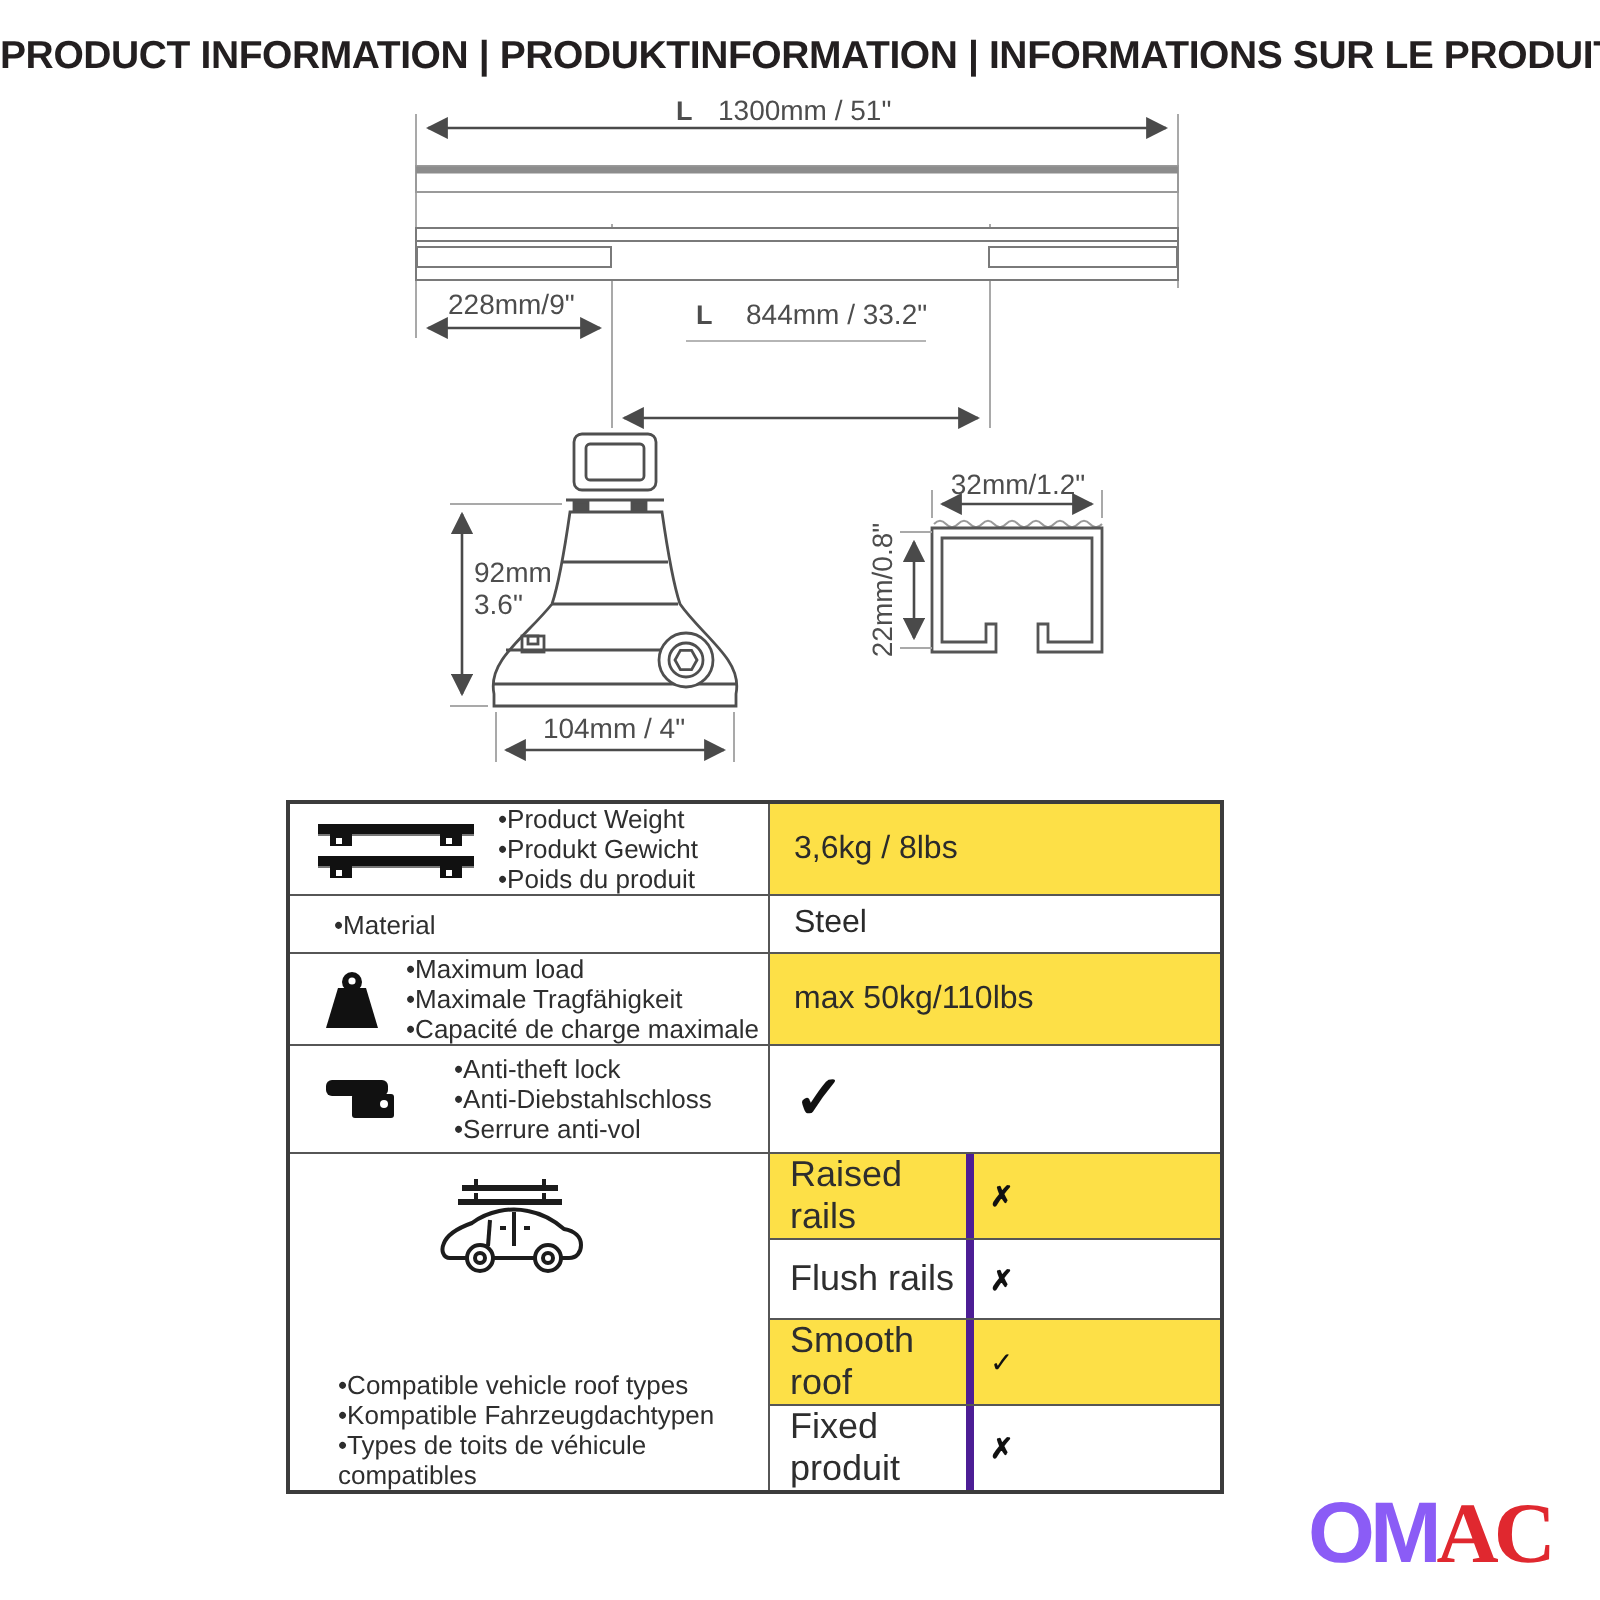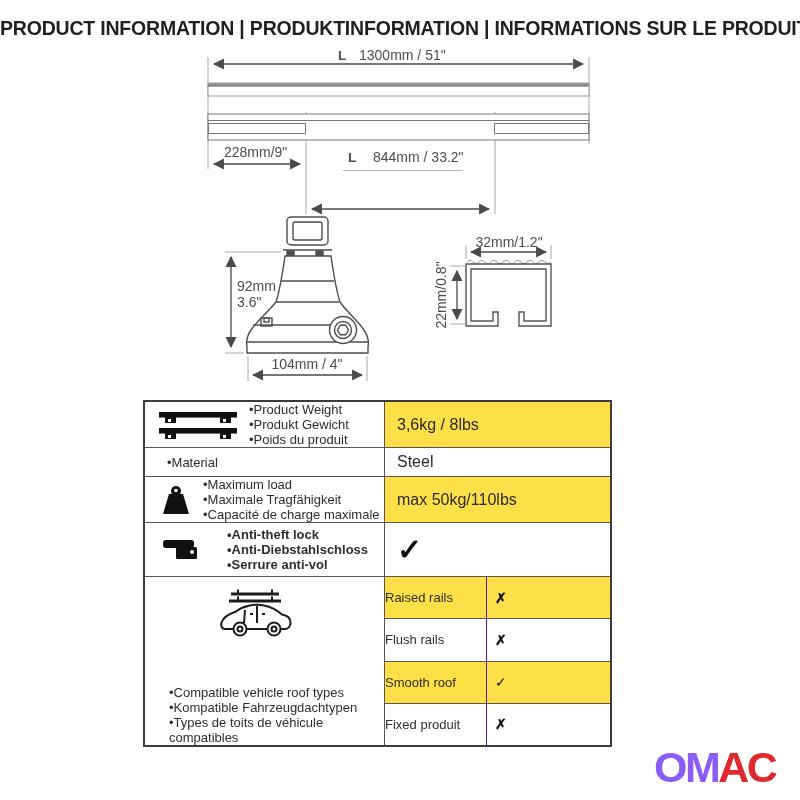--- a/index.html
+++ b/index.html
@@ -15,28 +15,28 @@
   .lcell{width:240px;border-right:1px solid #565656;box-sizing:border-box;display:flex;align-items:center;background:#fff;}
   .vcell{flex:1;display:flex;align-items:center;padding-left:12px;font-size:16px;color:#2b2b2b;}
   .gray{background:#fde047;}
   .lbl{white-space:pre-line;line-height:15px;}
   .r1{height:50px;} .r2{height:35px;} .r3{height:48px;} .r4{height:64px;} .r5{flex:1;}
   .r5 .lcell{flex-direction:column;align-items:flex-start;justify-content:center;gap:36px;}
   .bigcheck{font-size:30px;font-weight:bold;color:#111;line-height:30px;}
   .subtable{flex:1;display:flex;flex-direction:column;}
   .subrow{display:flex;flex:1;border-bottom:1px solid #565656;box-sizing:border-box;align-items:stretch;}
   .subrow:last-child{border-bottom:none;}
-  .subname{width:102px;border-right:1px solid #4c1d95;box-sizing:border-box;display:flex;align-items:center;font-size:13px;}
+  .subname{width:102px;border-right:4px solid #4c1d95;box-sizing:border-box;display:flex;align-items:center;padding-left:10px;font-size:18px;}
   .submark{flex:1;display:flex;align-items:center;padding-left:8px;font-size:14px;font-weight:bold;color:#111;}
   .barsicon{width:78px;height:30px;position:relative;margin-left:14px;flex:none;}
   .barsicon .b{position:absolute;left:0;width:78px;height:5px;background:#111;border-bottom:1.5px solid #777;}
   .barsicon .f{position:absolute;width:11px;height:6px;background:#111;}
   .barsicon .f:after{content:"";position:absolute;left:3px;top:2px;width:3px;height:3px;background:#fff;}
   .logo{position:absolute;left:654px;top:746px;font-size:43px;font-weight:bold;letter-spacing:-2.5px;line-height:43px;}
-  .logo .bk{color:#8b5cf6;} .logo .rd{color:#e0282f;}
+  .logo .bk{color:#8b5cf6;} .logo .rd{color:#e0282f;font-family:Liberation Serif, serif;}
 </style>
 </head>
 <body>
 
 <div class="hdr">PRODUCT INFORMATION | PRODUKTINFORMATION | INFORMATIONS SUR LE PRODUIT</div>
 
 <svg width="800" height="400" viewBox="0 0 800 400" style="position:absolute;left:0;top:0;">
   <defs>
     <marker id="ah" viewBox="0 0 10 10" refX="9" refY="5" markerWidth="8.5" markerHeight="8.5" orient="auto-start-reverse">
       <path d="M0,0 L10,5 L0,10 Z" fill="#4a4a4a"></path>
@@ -167,21 +167,21 @@
     <div class="vcell gray">max 50kg/110lbs</div>
   </div>
 
   <div class="row r4">
     <div class="lcell">
       <svg width="42" height="26" viewBox="0 0 42 26" style="margin-left:16px;flex:none;">
         <rect x="2" y="3" width="31" height="8" rx="3" fill="#111"></rect>
         <rect x="15" y="10" width="21" height="12" rx="1.5" fill="#111"></rect>
         <circle cx="31" cy="15" r="2" fill="#fff"></circle>
       </svg>
-      <div class="lbl" style="margin-left:24px;font-weight:bold;">•Anti-theft lock
+      <div class="lbl" style="margin-left:24px;">•Anti-theft lock
 •Anti-Diebstahlschloss
 •Serrure anti-vol</div>
     </div>
     <div class="vcell">
         <span class="bigcheck">✓</span>
       </div>
   </div>
 
   <div class="row r5">
     <div class="lcell" style="padding-top:10px;">

